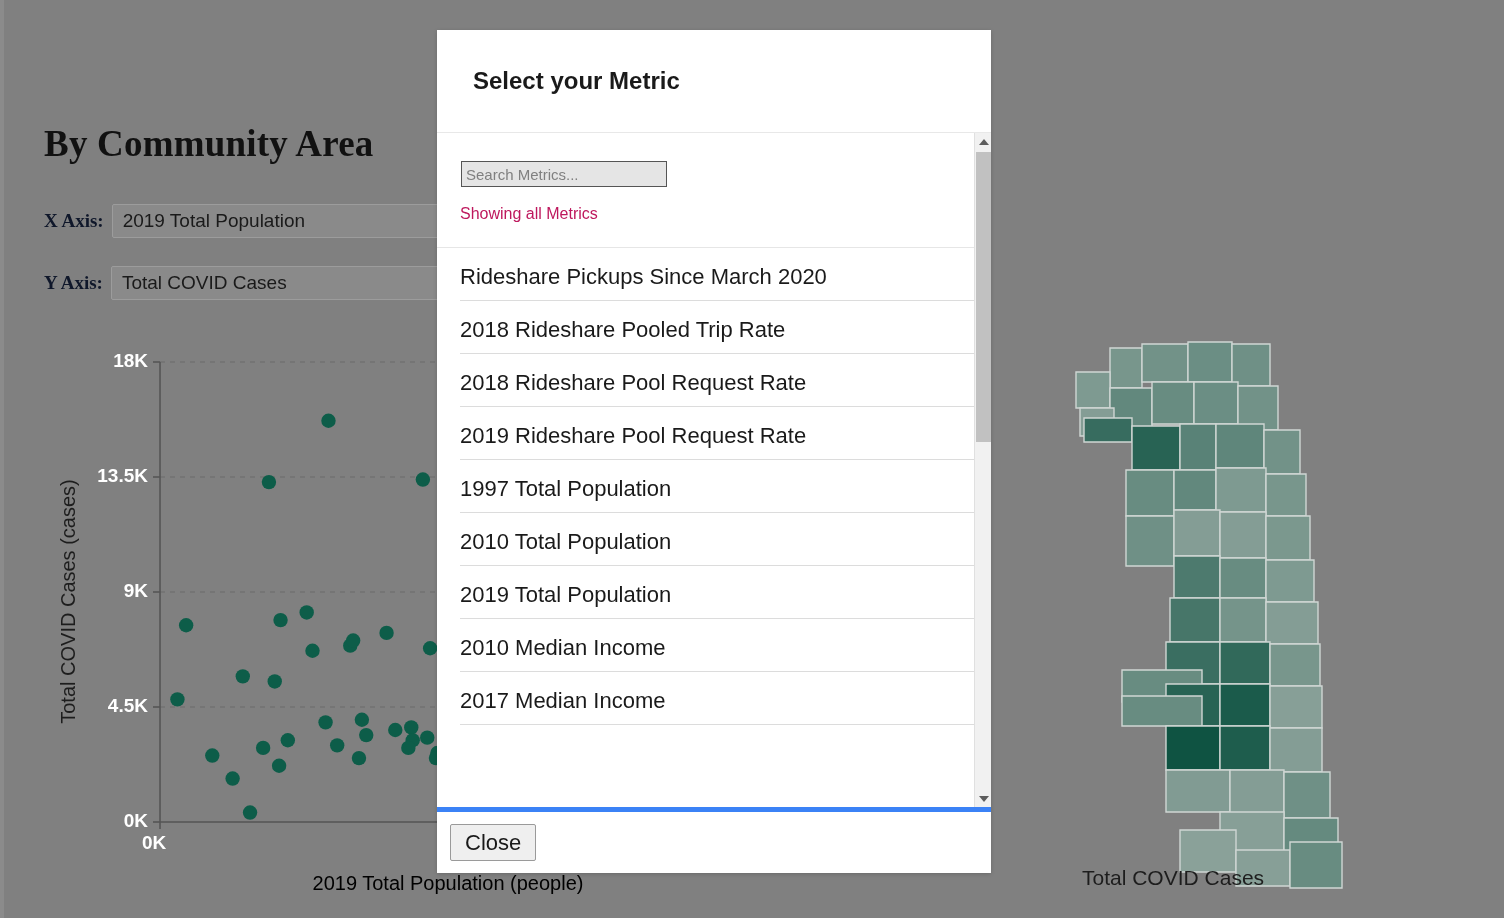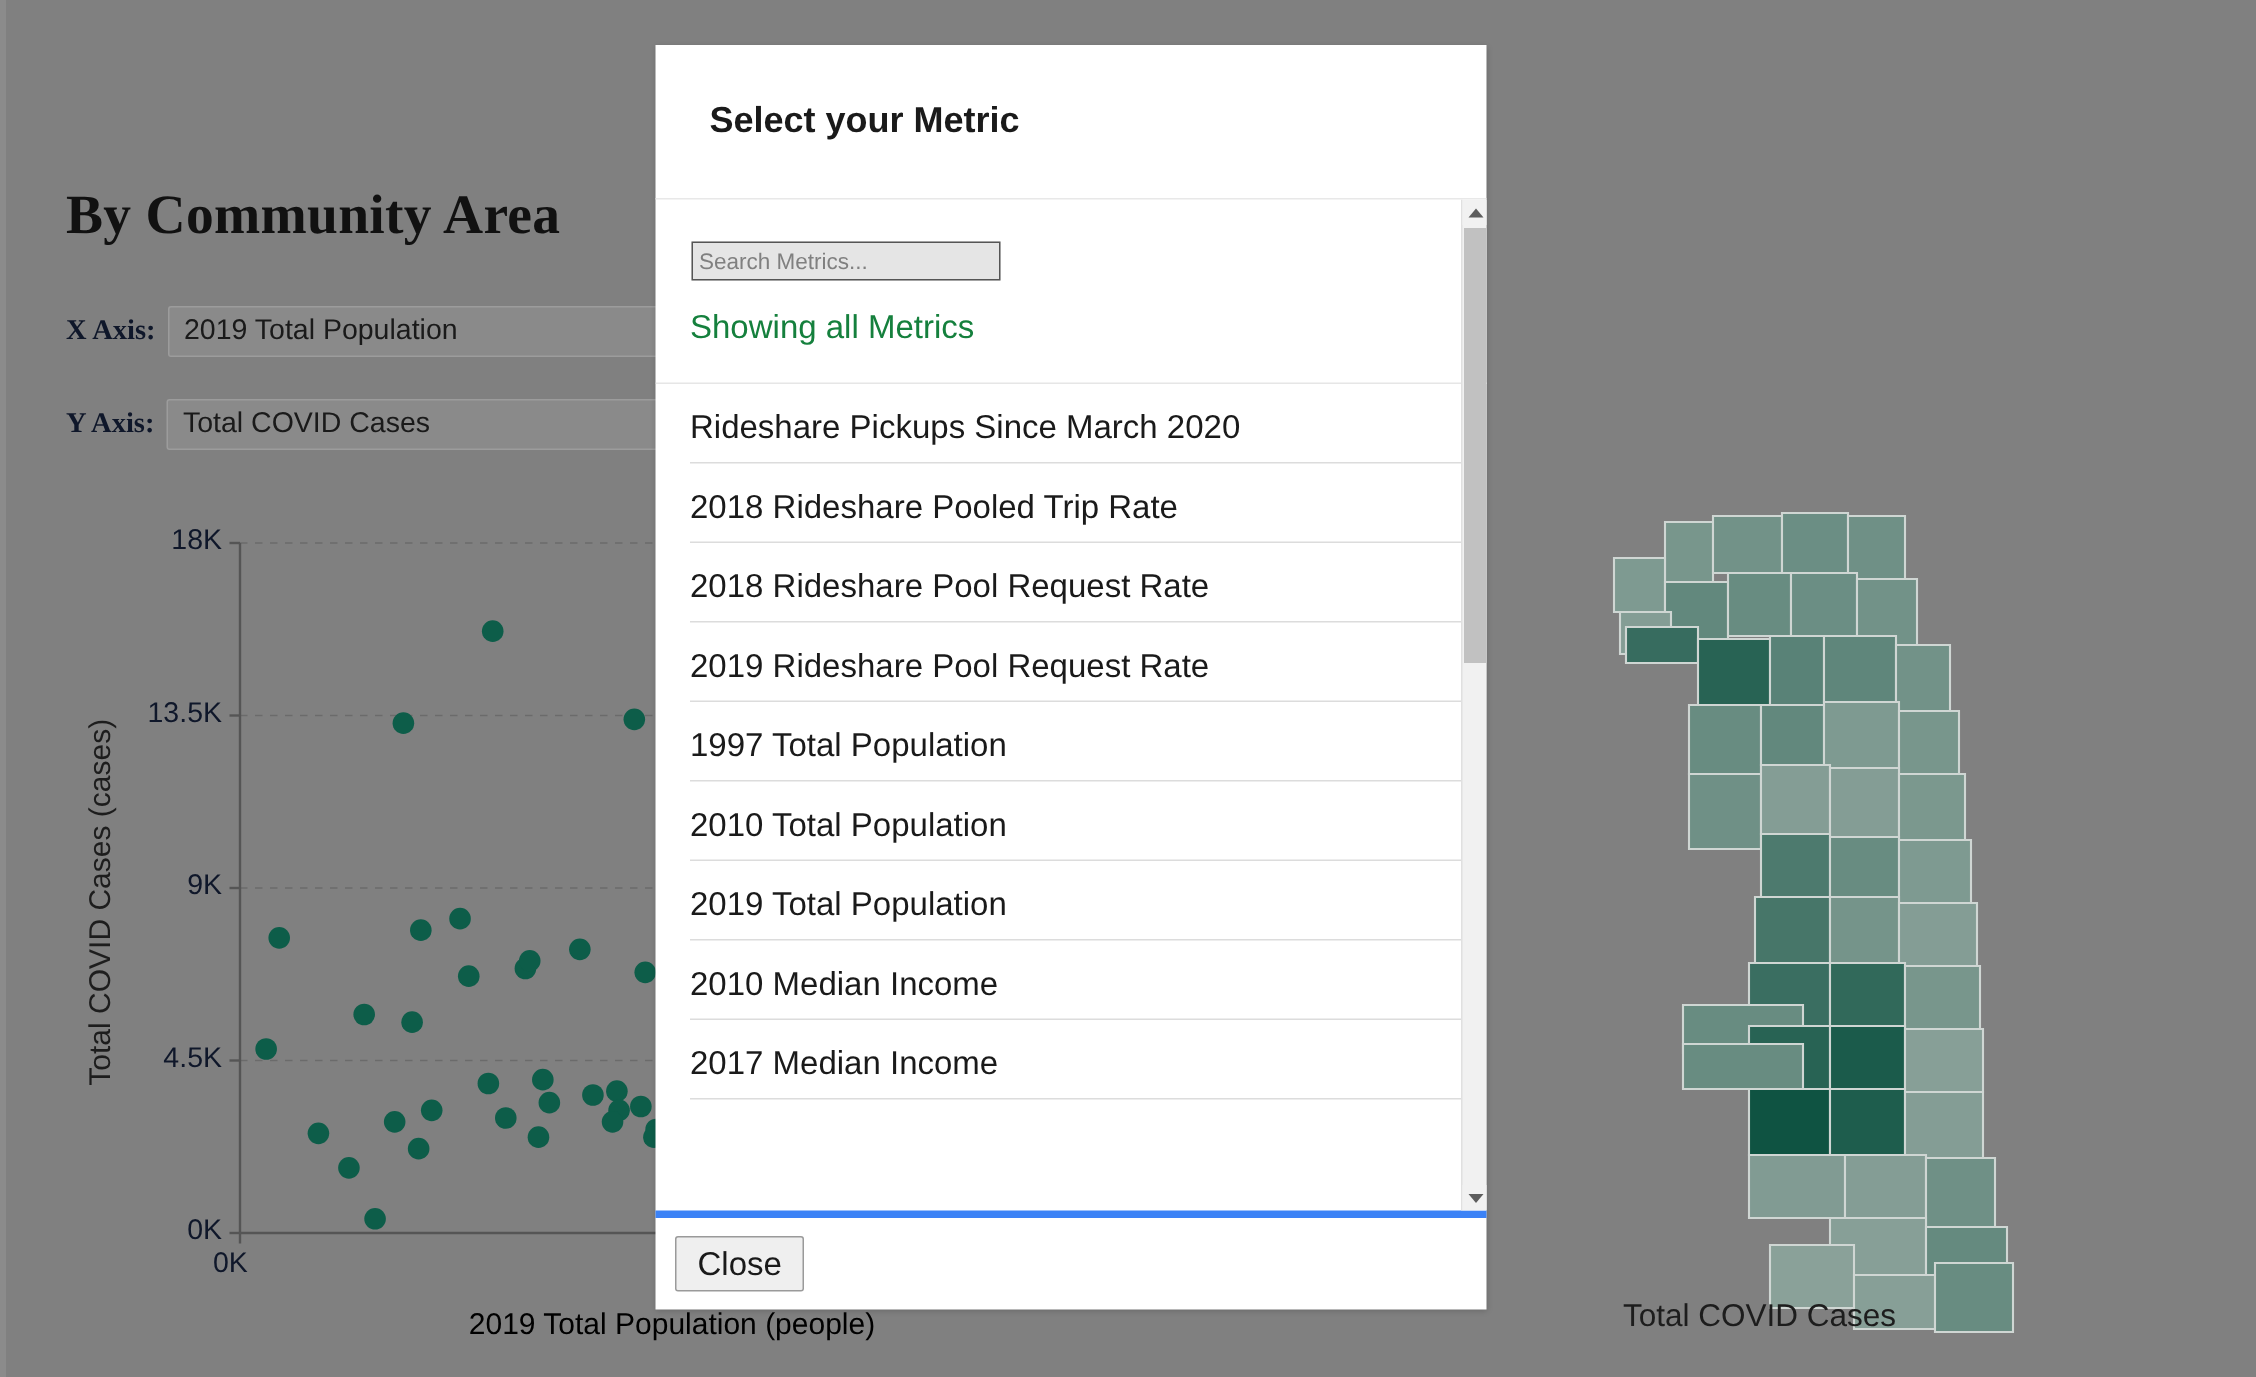--- a/index.html
+++ b/index.html
@@ -78,22 +78,23 @@
     left: 118px; top: 532px;
     width: 600px;
     text-align: center;
     font-size: 20px;
     color: #000000;
     white-space: nowrap;
   }
   .tick-label {
     position: absolute;
     font-size: 19px;
-    color: #0f172a;
-    white-space: nowrap;
+    color: #ffffff;
+    white-space: nowrap;
+    font-weight: bold;
   }
   .tick-label.y { text-align: right; }
 
   
   #map-panel {
     position: absolute;
     left: 1040px; top: 330px;
     width: 400px; height: 580px;
   }
   .map-caption {
@@ -149,22 +150,22 @@
     font-family: "Liberation Sans", sans-serif;
     font-size: 15px;
     color: #222222;
     padding: 0 4px;
     outline: none;
   }
   .search-input::placeholder { color: #808080; }
 
   .showing-row {
     padding: 18px 0 24px 23px;
-    font-size: 22px;
-    color: #15803d;
+    font-size: 16px;
+    color: #be185d;
     border-bottom: 1px solid #e6e6e6;
   }
 
   .metric-list { padding: 0; }
   .metric-item {
     margin: 0 46px 0 23px;
     padding: 16px 0 10px 0;
     font-size: 22px;
     color: #1a1a1a;
     border-bottom: 1px solid #dcdcdc;

